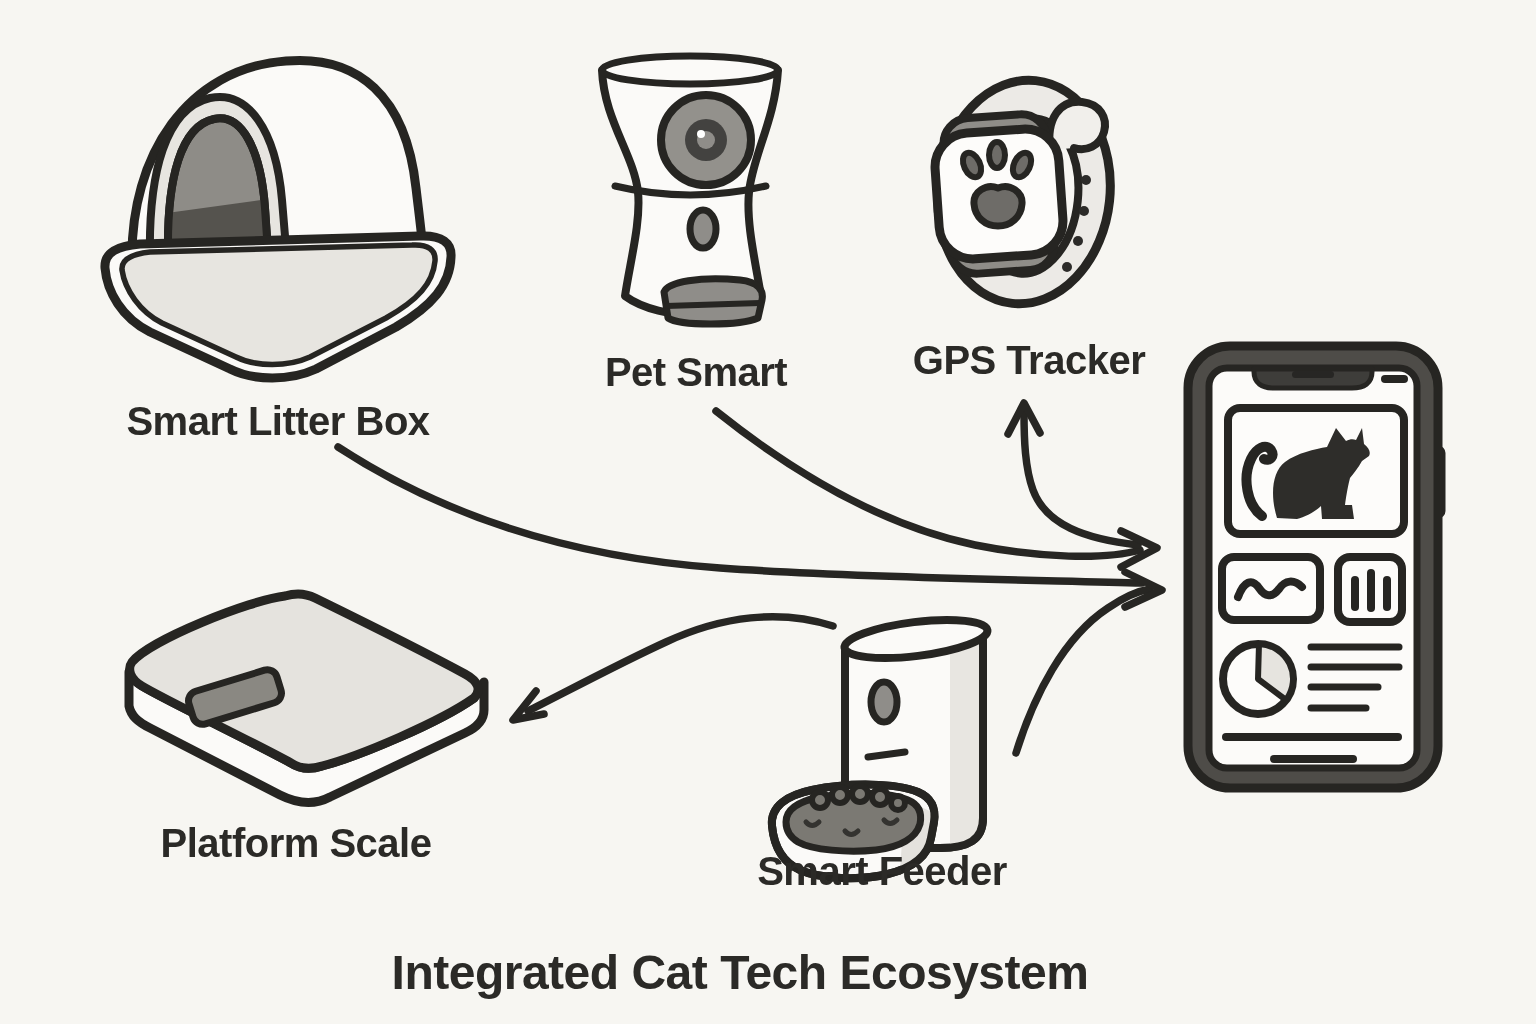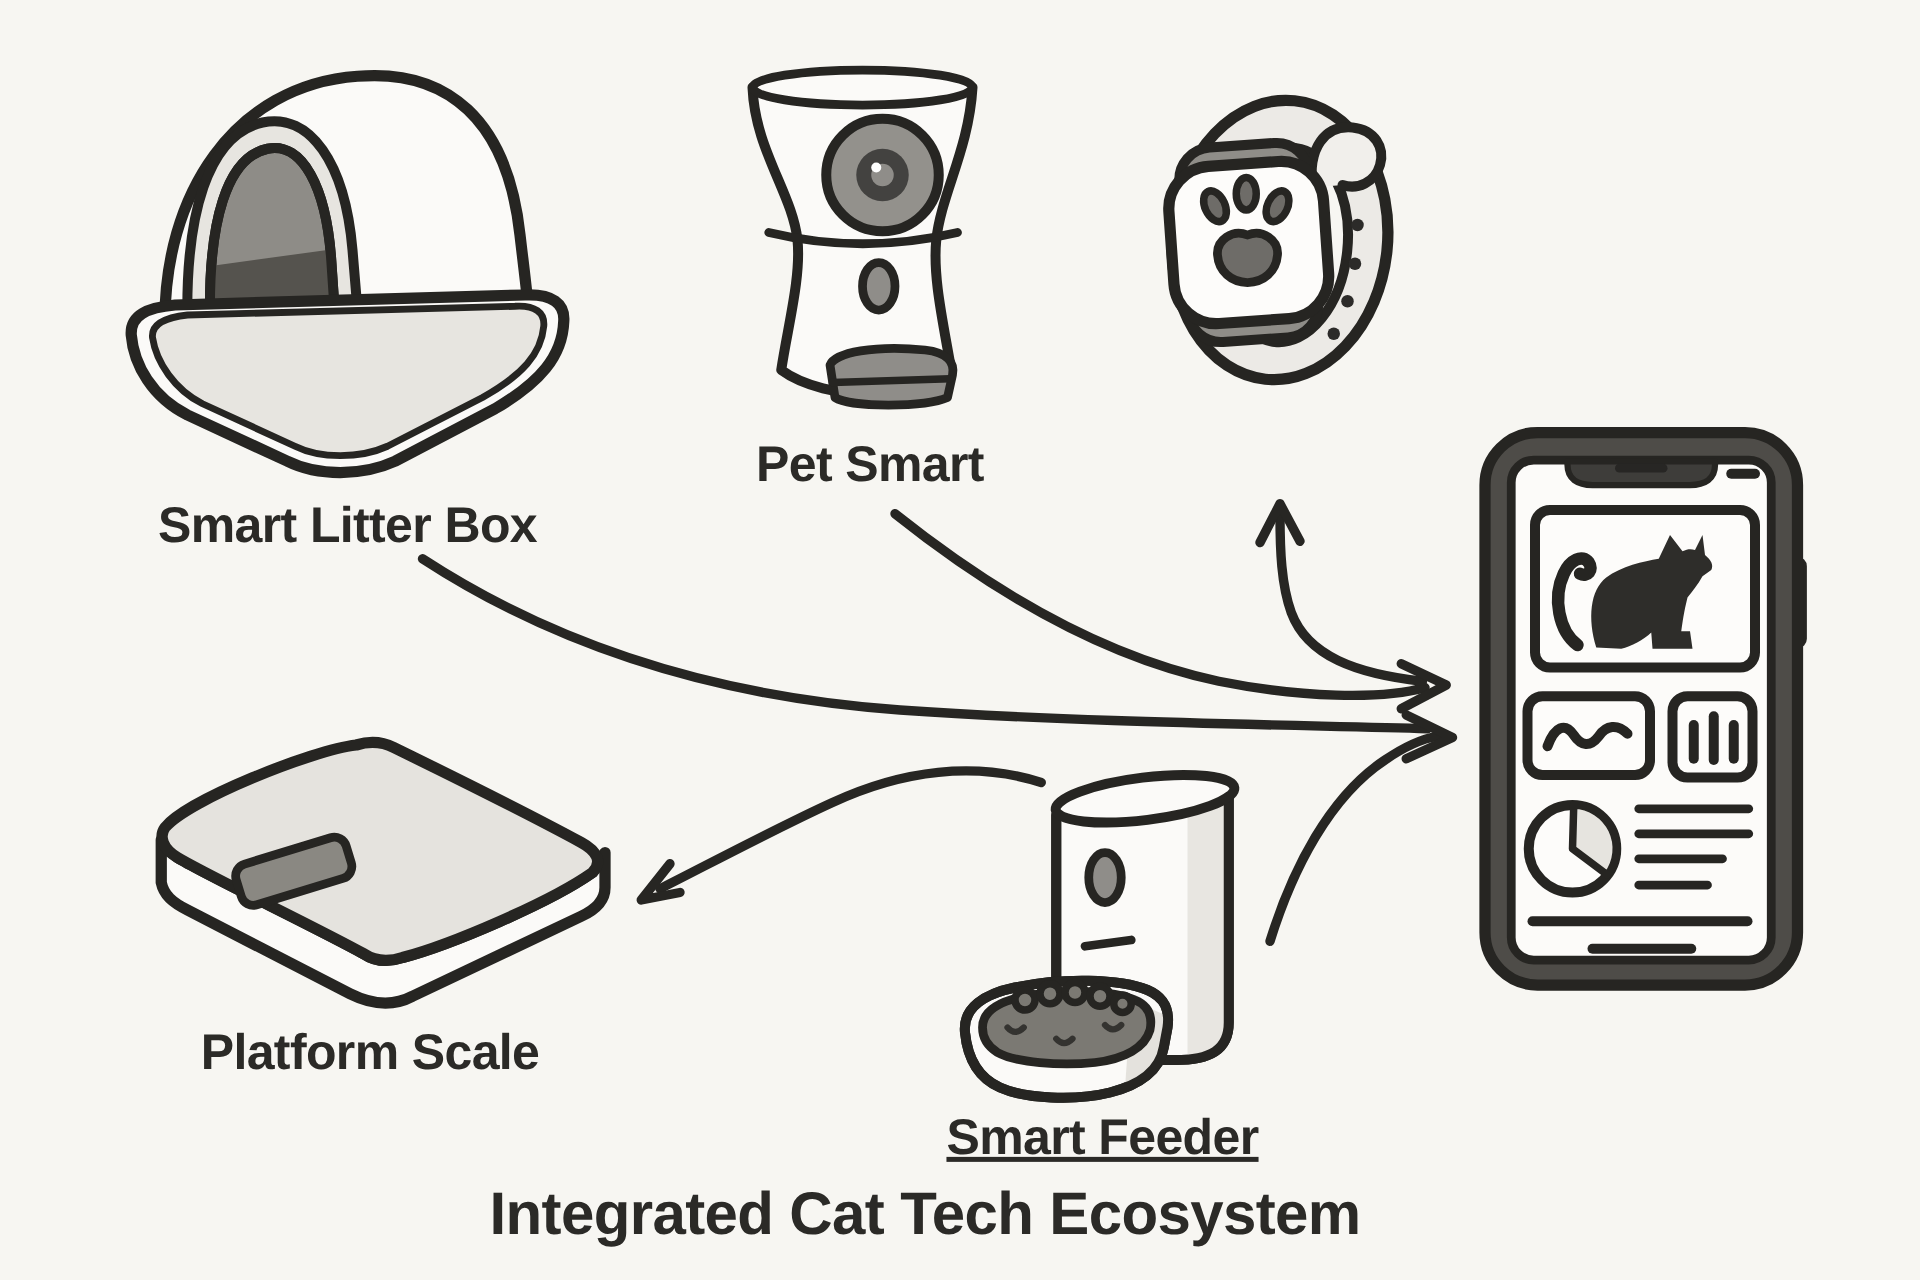--- a/index.html
+++ b/index.html
@@ -162,20 +162,21 @@
     <path d="M1125,572 L1162,590 L1125,607"></path>
     <path d="M1008,434 L1024,403 L1040,433"></path>
     <path d="M536,691 L513,720 L544,714"></path>
   </g>
 </svg>
 
   <div class="lbl" style="left:278px; top:404px;margin-top:17px;">Smart Litter Box</div>
 
   <div class="lbl" style="left:696px; top:372px;">Pet Smart</div>
 
+  <div class="lbl" style="left:1029px; top:360px;">GPS Tracker</div>
 
   <div class="lbl" style="left:296px; top:843px;">Platform Scale</div>
 
-  <div class="lbl" style="left:882px; top:911px;text-decoration:underline;">Smart Feeder</div>
+  <div class="lbl" style="left:882px; top:871px;">Smart Feeder</div>
 
 
   <div class="lbl title" style="left:740px; top:972px;">Integrated Cat Tech Ecosystem</div>
 </div>
 
 </body></html>

